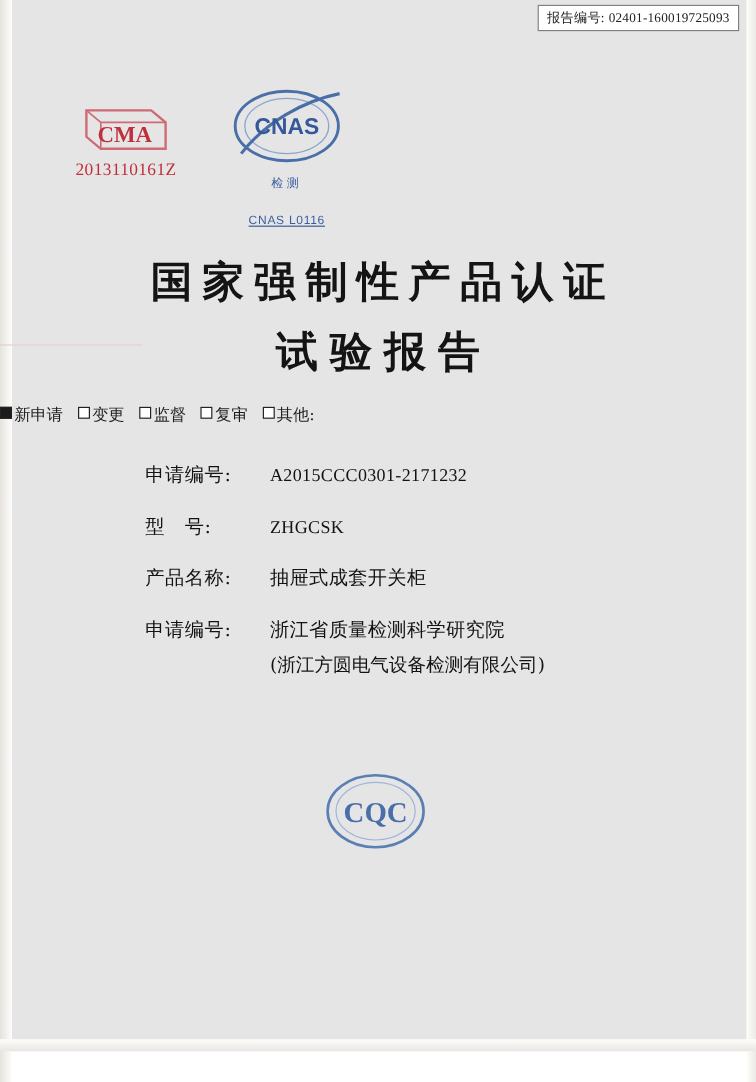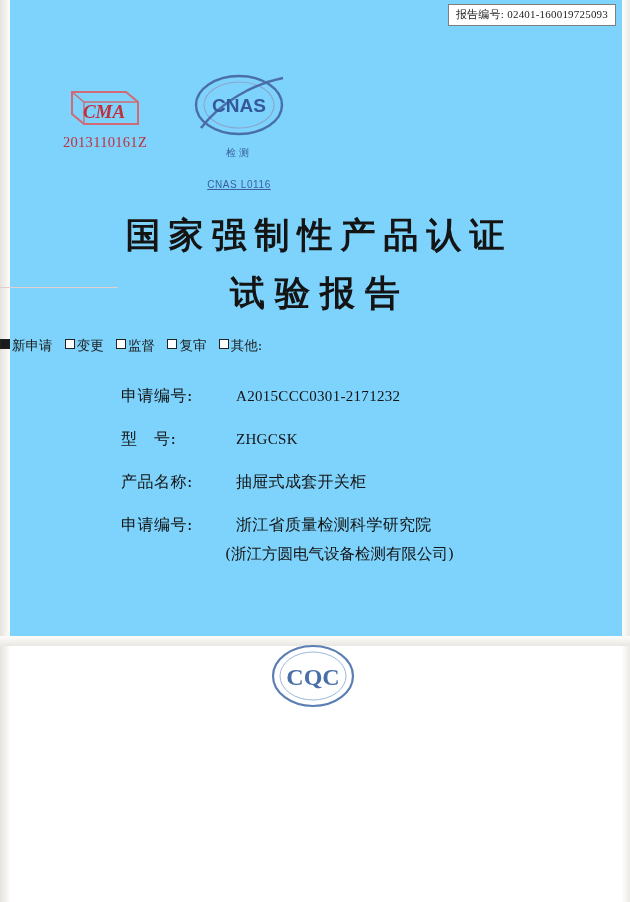--- a/index.html
+++ b/index.html
@@ -14,22 +14,22 @@
     font-family: "Liberation Serif", serif;
     color: #1b1b1b;
     overflow: hidden;
   }
 
   
   .page {
     position: absolute;
     left: 0; top: 0;
     width: 630px;
-    height: 646px;
-    background: #7dd3fc;
+    height: 876px;
+    background: #e5e5e5;
   }
 
   
   .edge-left {
     position: absolute;
     left: 0; top: 0;
     width: 10px; height: 902px;
     background: linear-gradient(to right, #e6e3df, #fdfdfb);
   }
   .edge-right {
@@ -74,21 +74,20 @@
     left: 46px;
     top: 88px;
     width: 118px;
     text-align: center;
   }
   .cma-badge {
     width: 74px;
     height: 40px;
     margin: 0 auto;
     position: relative;
-    font-style: italic;
   }
   .cma-badge svg { display: block; }
   .cma-code {
     margin-top: 6px;
     font-size: 14.5px;
     color: #c0303c;
     letter-spacing: 0.3px;
     font-family: "Liberation Serif", serif;
   }
 
@@ -167,21 +166,20 @@
     top: 386px;
     width: 420px;
     font-size: 16.5px;
     color: #131313;
   }
   .field-row {
     display: flex;
     align-items: baseline;
     margin-bottom: 22px;
     white-space: nowrap;
-    gap: 11px;
   }
   .field-label {
     width: 104px;
     flex: 0 0 104px;
     font-family: "DejaVu Serif", serif;
     font-size: 16px;
     letter-spacing: 0.5px;
   }
   .field-value {
     font-family: Liberation Serif, serif;

